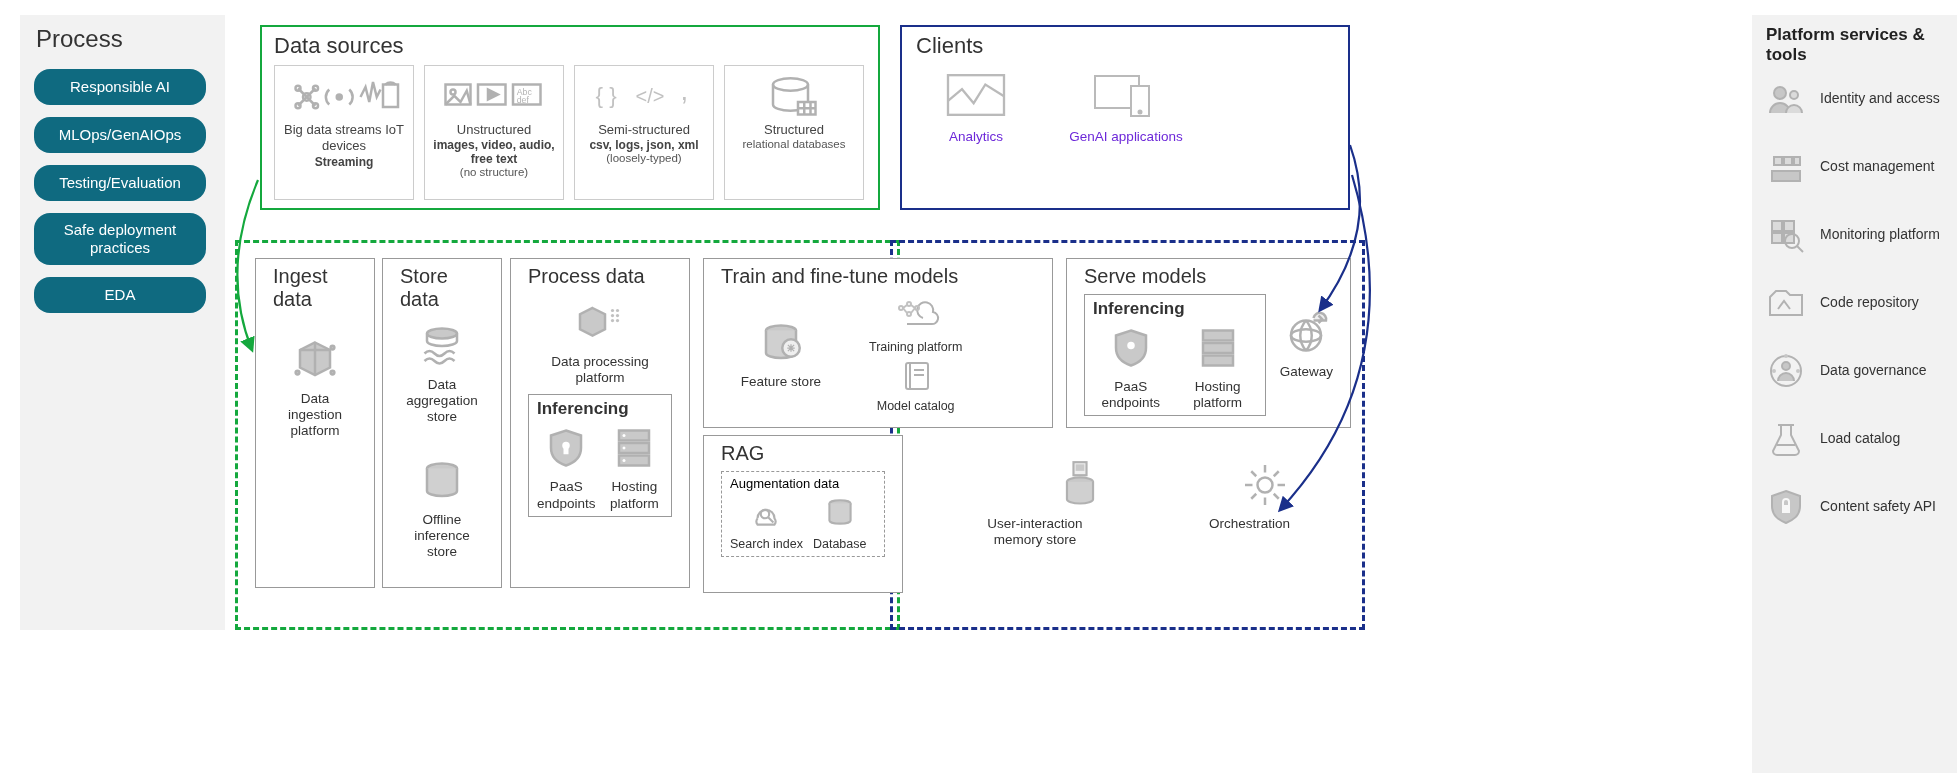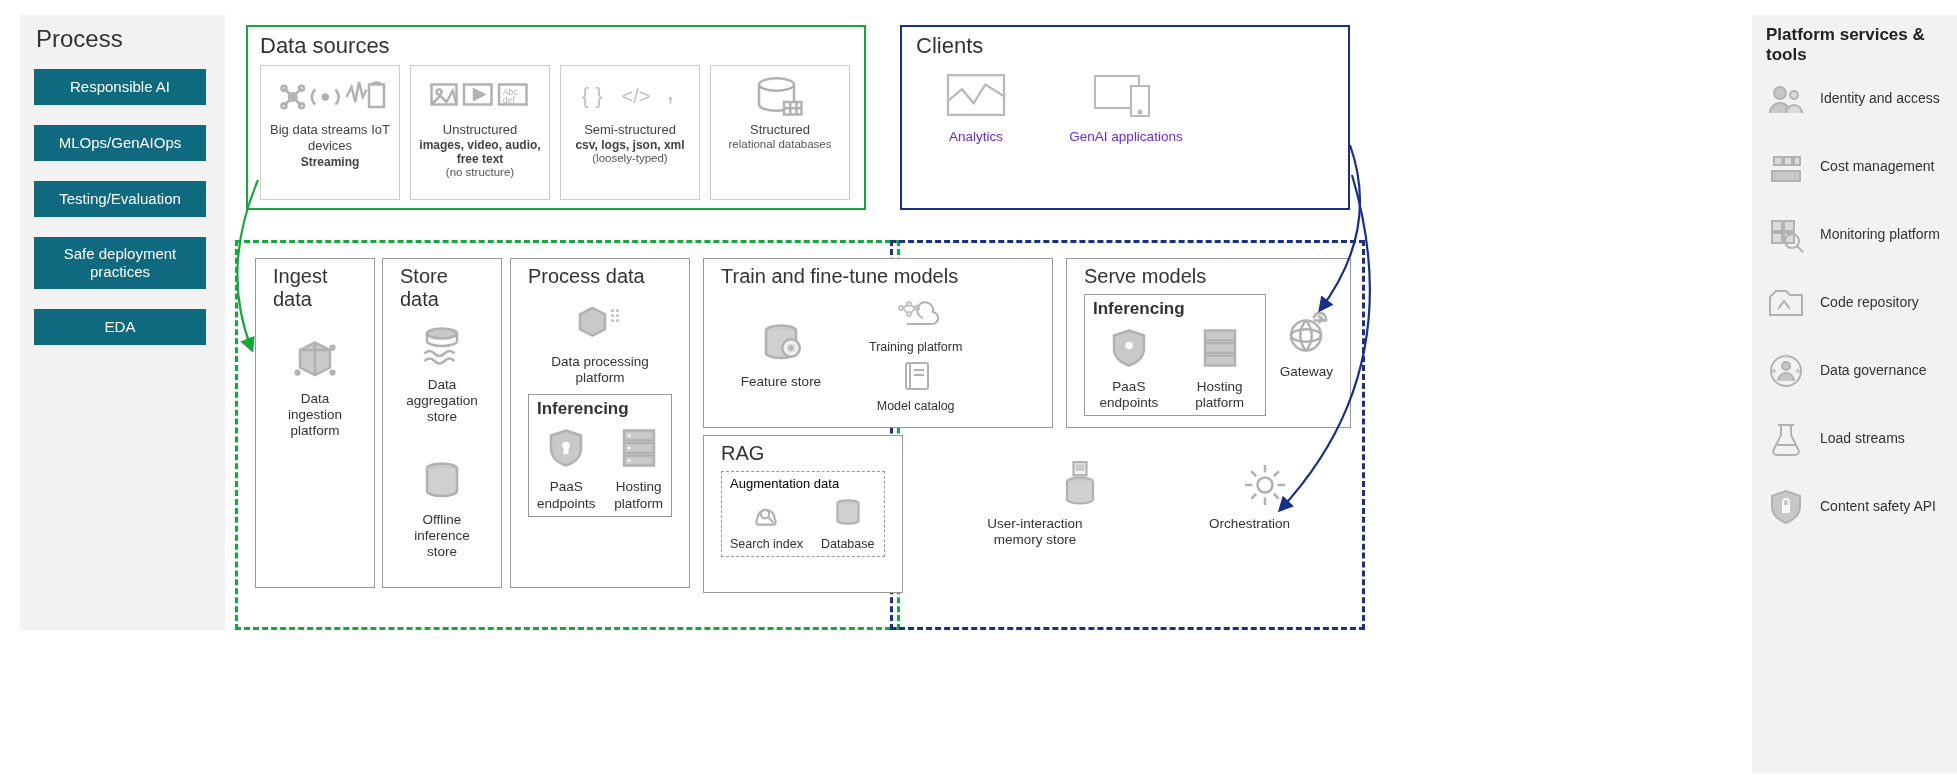--- a/index.html
+++ b/index.html
@@ -8,27 +8,27 @@
 
   
   .process-panel {
     position: absolute; left: 10px; top: 5px; width: 205px; height: 615px;
     background: #f2f2f2; padding: 10px 14px;
   }
   .process-title { font-size: 24px; color: #333; margin: 0 0 16px 2px; }
   .process-btn {
     display: flex; align-items: center; justify-content: center;
     text-align: center; background: #0f6a80; color: #fff;
-    font-size: 15px; padding: 8px 6px; margin-bottom: 20px; width: 172px;
-    min-height: 36px; line-height: 1.2;
+    font-size: 15px; padding: 8px 6px; margin-bottom: 12px; width: 172px;
+    min-height: 36px; line-height: 1.2; border-radius: 16px;
   }
 
   
   .ds-pane {
-    position: absolute; left: 236px; top: 15px; width: 620px; height: 185px;
+    position: absolute; left: 250px; top: 15px; width: 620px; height: 185px;
     border: 2px solid #14a83d; padding: 6px 12px;
   }
   .pane-title { font-size: 22px; color: #333; margin: 0 0 6px 0; }
   .ds-row { display: flex; gap: 10px; }
   .ds-item {
     border: 1px solid #ccc; width: 140px; height: 135px;
     display: flex; flex-direction: column; align-items: center; justify-content: flex-start;
     padding-top: 6px;
   }
   .ds-icons { height: 50px; display: flex; align-items: center; justify-content: center; gap: 6px; opacity: .45; }
@@ -86,21 +86,21 @@
   .loose-node {
     position:absolute; display:flex; flex-direction:column; align-items:flex-end;
   }
   .uim { left: 955px; top: 450px; width: 140px; }
   .orch{ left: 1140px; top: 450px; width: 140px; }
 
   .inf-sub {
     border: 1px solid #999; padding: 4px 8px; margin-top: 8px;
   }
   .inf-title { font-size: 17px; font-weight: 600; color:#333; margin:0 0 4px 0; }
-  .inf-row { display:flex; gap:18px;align-items:center; }
+  .inf-row { display:flex; gap:10px;align-items:center; }
 
   .rag .aug-box { border: 1px dashed #999; padding: 4px 8px; margin-top: 4px; }
 
   
   svg.ic { width: 100%; height: 100%; stroke:#555; fill:none; stroke-width:2; }
 
   
   .arrows { position:absolute; left:0; top:0; width:1957px; height:779px; pointer-events:none; }
 </style>
 </head>
@@ -516,21 +516,21 @@
       <div class="svc-label">Data governance</div>
     </div>
     <div class="svc-item">
       <div class="svc-icon">
           <svg class="ic" viewBox="0 0 40 40">
             <path d="M15 6 v10 l-8 16 a4 4 0 0 0 4 4 h18 a4 4 0 0 0 4 -4 l-8 -16 v-10"></path>
             <line x1="12" y1="6" x2="28" y2="6"></line>
             <path d="M11 26 h18"></path>
           </svg>
         </div>
-      <div class="svc-label">Load streams</div>
+      <div class="svc-label">Load catalog</div>
     </div>
     <div class="svc-item">
       <div class="svc-icon">
           <svg class="ic" viewBox="0 0 40 40">
             <path d="M20 4 l14 5 v10 c0 10 -7 14 -14 17 c-7 -3 -14 -7 -14 -17 v-10 z" fill="#888"></path>
             <rect x="16" y="18" width="8" height="8" fill="#fff" stroke="none"></rect>
             <path d="M17 18 v-3 a3 3 0 0 1 6 0 v3" stroke="#fff"></path>
           </svg>
         </div>
       <div class="svc-label">Content safety API</div>

